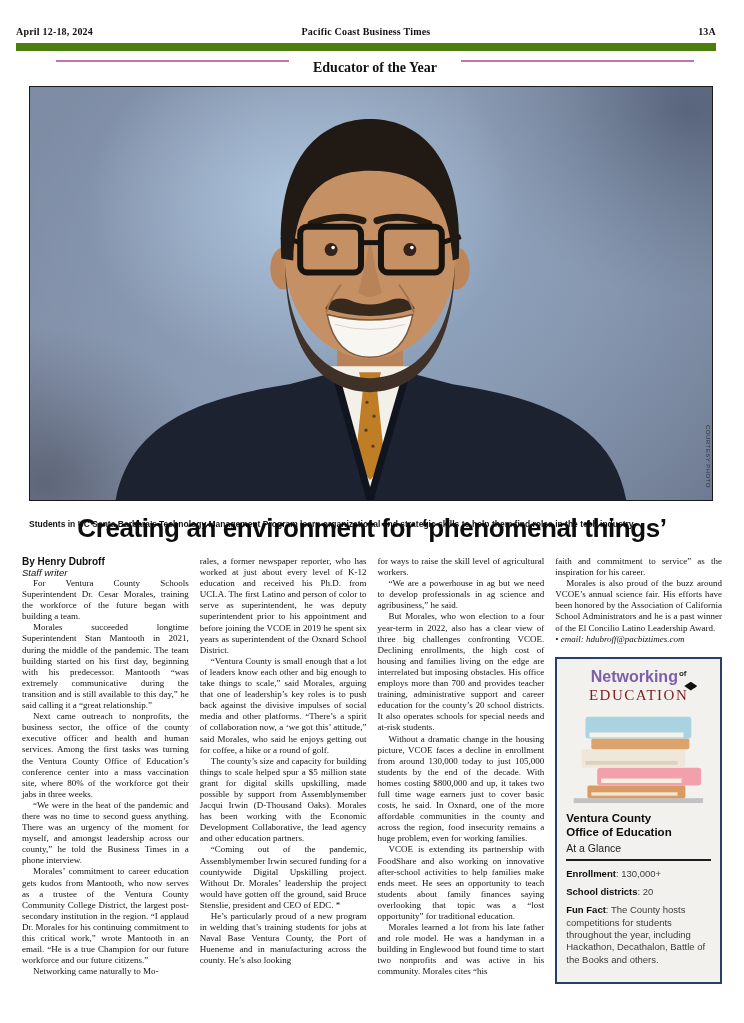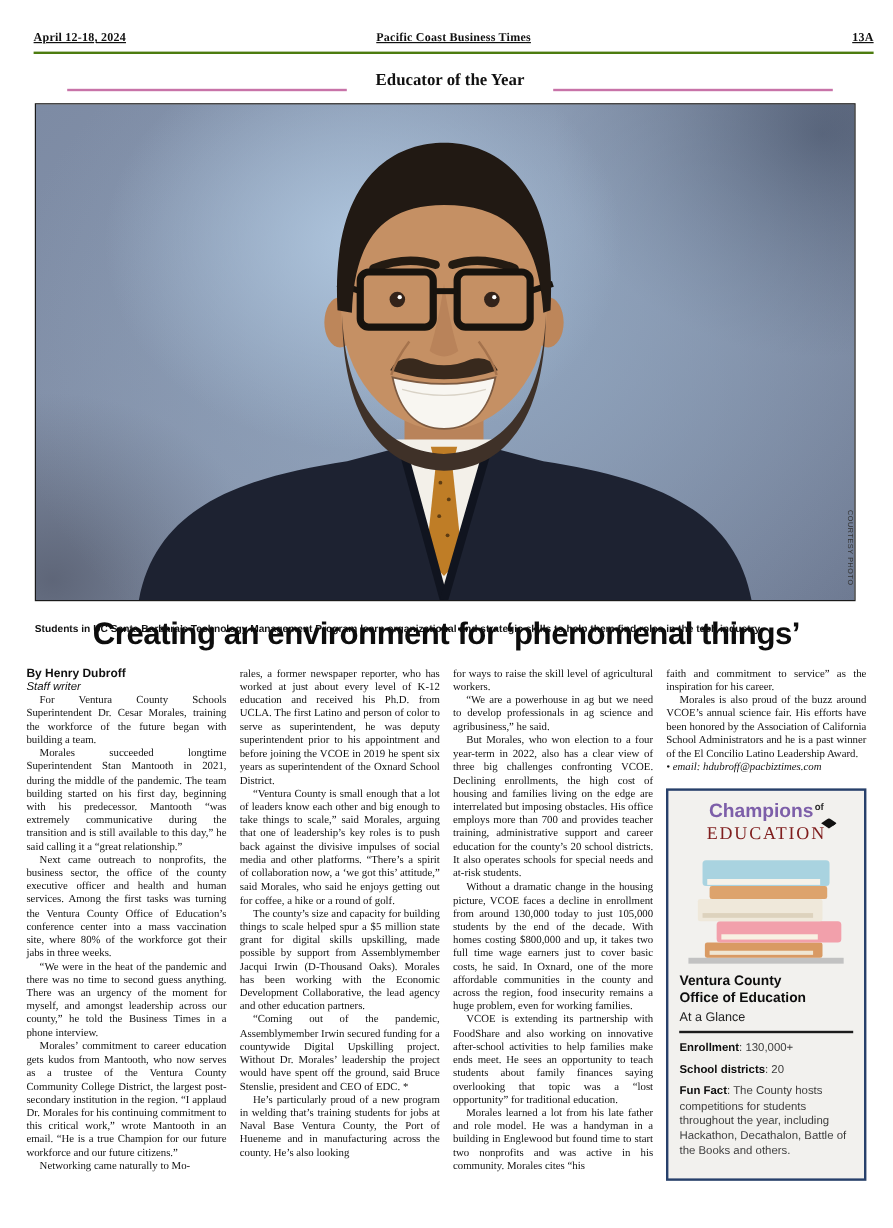--- a/index.html
+++ b/index.html
@@ -1,28 +1,28 @@
 <!DOCTYPE html>
 <html lang="en"><head>
 <meta charset="utf-8">
 <style>
   html,body{margin:0;padding:0;background:#fff;}
   .page{position:relative;width:744px;height:1023px;background:#fff;overflow:hidden;
         font-family:"Liberation Serif",serif;color:#111;}
 
   
-  .masthead{position:absolute;top:27px;left:28px;width:700px;display:grid;
+  .masthead{position:absolute;top:27px;left:16px;width:700px;display:grid;
             grid-template-columns:1fr auto 1fr;align-items:end;
-            border-bottom:2px solid #4d7c0f;padding-bottom:6px;
-            font:bold 10px/1 "Liberation Serif",serif;letter-spacing:.2px;text-decoration:underline;}
+            border-bottom:8px solid #4d7c0f;padding-bottom:6px;
+            font:bold 10px/1 "Liberation Serif",serif;letter-spacing:.2px;}
   .masthead .mid{text-align:center;}
   .masthead .right{text-align:right;}
 
   
-  .section-head{position:absolute;top:60px;left:56px;width:638px;display:flex;align-items:flex-end;gap:24px;}
+  .section-head{position:absolute;top:60px;left:56px;width:638px;display:flex;align-items:flex-start;gap:24px;}
   .section-rule{flex:1;height:2px;background:#c873a8;}
   .section-title{font:bold 14px "Liberation Serif",serif;white-space:nowrap;}
 
   
   .photo-wrap{position:absolute;top:86px;left:29px;width:684px;margin:0;}
   .photo{position:relative;height:413px;border:1px solid #1a1a1a;overflow:hidden;
      background:
        radial-gradient(ellipse 300px 240px at 40% 28%, rgba(176,199,223,.95), rgba(176,199,223,0) 72%),
        radial-gradient(ellipse 520px 420px at 55% 48%, rgba(146,168,194,.85), rgba(146,168,194,0) 78%),
        radial-gradient(ellipse 360px 300px at 96% 6%, rgba(77,88,110,.9), rgba(77,88,110,0) 62%),
@@ -153,21 +153,21 @@
           <p class="para">“We were in the heat of the pandemic and there was no time to second guess anything. There was an urgency of the moment for myself, and amongst leadership across our county,” he told the Business Times in a phone interview.</p>
           <p class="para">Morales’ commitment to career education gets kudos from Mantooth, who now serves as a trustee of the Ventura County Community College District, the largest post-secondary institution in the region. “I applaud Dr. Morales for his continuing commitment to this critical work,” wrote Mantooth in an email. “He is a true Champion for our future workforce and our future citizens.”</p>
           <p class="para">Networking came naturally to Mo-</p>
         </div>
     </div>
 
     <div class="col">
         <p class="para cont">rales, a former newspaper reporter, who has worked at just about every level of K-12 education and received his Ph.D. from UCLA. The first Latino and person of color to serve as superintendent, he was deputy superintendent prior to his appointment and before joining the VCOE in 2019 he spent six years as superintendent of the Oxnard School District.</p>
         <p class="para">“Ventura County is small enough that a lot of leaders know each other and big enough to take things to scale,” said Morales, arguing that one of leadership’s key roles is to push back against the divisive impulses of social media and other platforms. “There’s a spirit of collaboration now, a ‘we got this’ attitude,” said Morales, who said he enjoys getting out for coffee, a hike or a round of golf.</p>
         <p class="para">The county’s size and capacity for building things to scale helped spur a $5 million state grant for digital skills upskilling, made possible by support from Assemblymember Jacqui Irwin (D-Thousand Oaks). Morales has been working with the Economic Development Collaborative, the lead agency and other education partners.</p>
-        <p class="para">“Coming out of the pandemic, Assemblymember Irwin secured funding for a countywide Digital Upskilling project. Without Dr. Morales’ leadership the project would have spent off the ground, said Bruce Stenslie, president and CEO of EDC. *</p>
+        <p class="para">“Coming out of the pandemic, Assemblymember Irwin secured funding for a countywide Digital Upskilling project. Without Dr. Morales’ leadership the project would have gotten off the ground, said Bruce Stenslie, president and CEO of EDC. *</p>
         <p class="para">He’s particularly proud of a new program in welding that’s training students for jobs at Naval Base Ventura County, the Port of Hueneme and in manufacturing across the county. He’s also looking</p>
       </div>
 
     <div class="col">
         <p class="para cont">for ways to raise the skill level of agricultural workers.</p>
         <p class="para">“We are a powerhouse in ag but we need to develop professionals in ag science and agribusiness,” he said.</p>
         <p class="para">But Morales, who won election to a four year-term in 2022, also has a clear view of three big challenges confronting VCOE. Declining enrollments, the high cost of housing and families living on the edge are interrelated but imposing obstacles. His office employs more than 700 and provides teacher training, administrative support and career education for the county’s 20 school districts. It also operates schools for special needs and at-risk students.</p>
         <p class="para">Without a dramatic change in the housing picture, VCOE faces a decline in enrollment from around 130,000 today to just 105,000 students by the end of the decade. With homes costing $800,000 and up, it takes two full time wage earners just to cover basic costs, he said. In Oxnard, one of the more affordable communities in the county and across the region, food insecurity remains a huge problem, even for working families.</p>
         <p class="para">VCOE is extending its partnership with FoodShare and also working on innovative after-school activities to help families make ends meet. He sees an opportunity to teach students about family finances saying overlooking that topic was a “lost opportunity” for traditional education.</p>
         <p class="para">Morales learned a lot from his late father and role model. He was a handyman in a building in Englewood but found time to start two nonprofits and was active in his community. Morales cites “his</p>
@@ -175,21 +175,21 @@
 
     <div class="col">
       <div>
           <p class="para cont">faith and commitment to service” as the inspiration for his career.</p>
           <p class="para">Morales is also proud of the buzz around VCOE’s annual science fair. His efforts have been honored by the Association of California School Administrators and he is a past winner of the El Concilio Latino Leadership Award.</p>
           <p class="para email">• email: hdubroff@pacbiztimes.com</p>
         </div>
 
       <aside class="glance">
         <div class="logo">
-          <div class="logo-line1"><span>Champions</span><span class="logo-of">of</span></div>
+          <div class="logo-line1"><span>Networking</span><span class="logo-of">of</span></div>
           <div class="logo-line2"><span>EDUCATION</span><span class="cap-icon"></span></div>
         </div>
         <svg class="books" viewBox="0 0 140 100" preserveAspectRatio="xMidYMax meet">
           <rect x="4" y="92" width="132" height="5" fill="#c2c2c2"></rect>
           <rect x="18" y="79" width="100" height="13" rx="2" fill="#d99a63"></rect>
           <rect x="22" y="86" width="88" height="3.5" fill="#f0e6d2"></rect>
           <rect x="28" y="61" width="106" height="18" rx="3" fill="#f2a0ab"></rect>
           <rect x="32" y="72" width="82" height="4.5" fill="#f8f1e3"></rect>
           <rect x="12" y="42" width="106" height="19" rx="2" fill="#efe8da"></rect>
           <rect x="16" y="54" width="94" height="4" fill="#ddd2bd"></rect>

